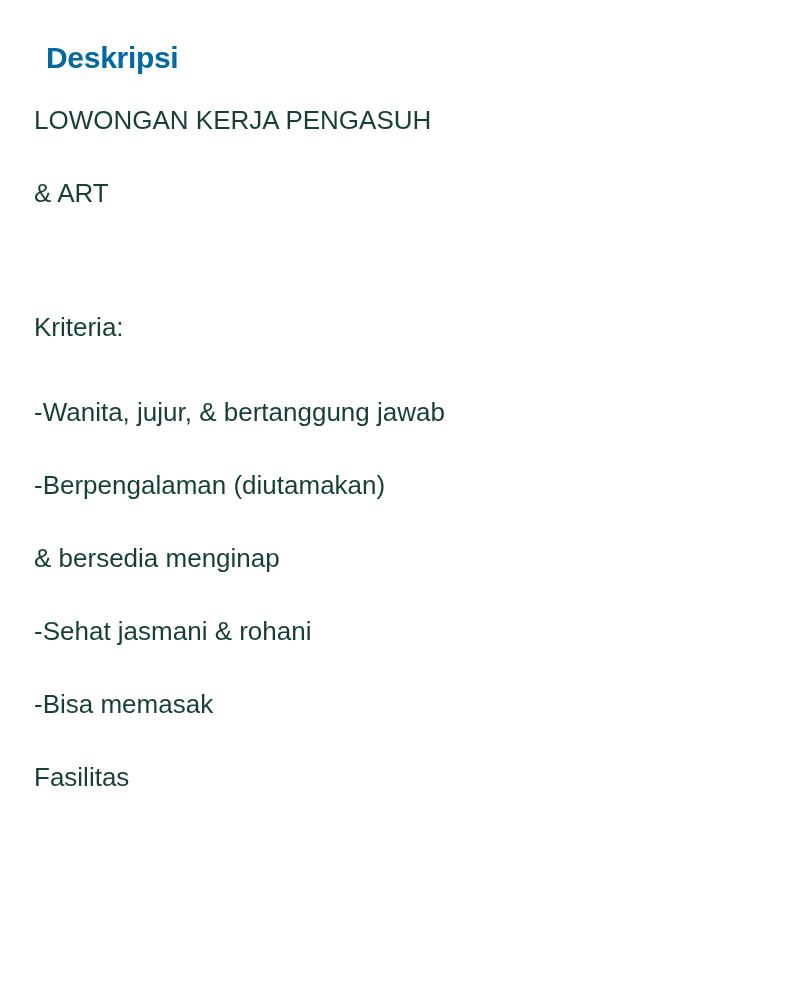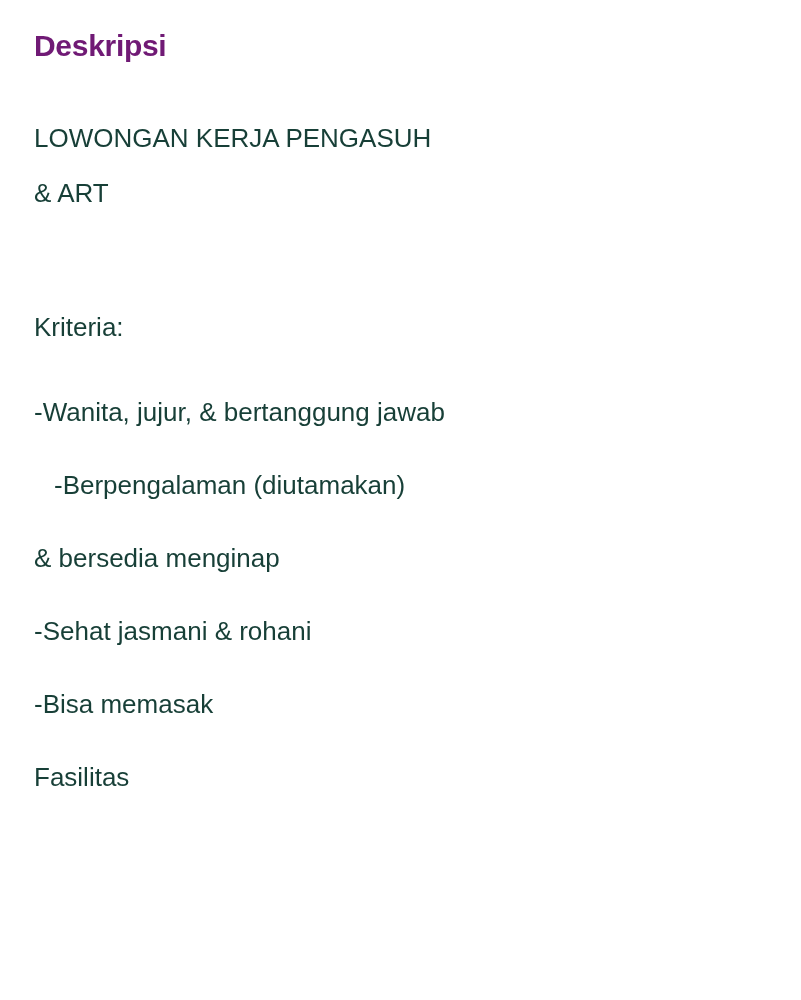--- a/index.html
+++ b/index.html
@@ -18,24 +18,24 @@
       position: relative;
       width: 801px;
       height: 1000px;
     }
     .title {
       position: absolute;
       left: 34px;
       top: 26px;
       font-size: 30px;
       font-weight: bold;
-      color: #701a75;
+      color: #0369a1;
       letter-spacing: -0.3px;
       line-height: 40px;
-      margin: 0;
+      margin: 12px;
     }
     .para {
       position: absolute;
       left: 34px;
       font-size: 26px;
       line-height: 36px;
       color: #173f37;
       white-space: nowrap;
       margin: 0;
     }
@@ -53,23 +53,23 @@
       line-height: 36px;
       white-space: nowrap;
     }
   </style>
 </head>
 <body>
 
 <div class="container">
   <h2 class="title">Deskripsi</h2>
 
-  <p class="para" style="top:120px;">LOWONGAN KERJA PENGASUH</p>
+  <p class="para" style="top:102px;">LOWONGAN KERJA PENGASUH</p>
   <p class="para" style="top:175px;">&amp; ART</p>
   <p class="para" style="top:309px;">Kriteria:</p>
   <p class="para" style="top:394px;">-Wanita, jujur, &amp; bertanggung jawab</p>
-  <p class="para" style="top:467px;margin-left:20px;">-Berpengalaman (diutamakan)</p>
+  <p class="para" style="top:467px;">-Berpengalaman (diutamakan)</p>
   <p class="para" style="top:540px;">&amp; bersedia menginap</p>
   <p class="para" style="top:686px;">-Bisa memasak</p>
   <p class="para" style="top:613px;">-Sehat jasmani &amp; rohani</p>
   <p class="para" style="top:759px;">Fasilitas</p>
 
 </div>
 
 </body></html>

